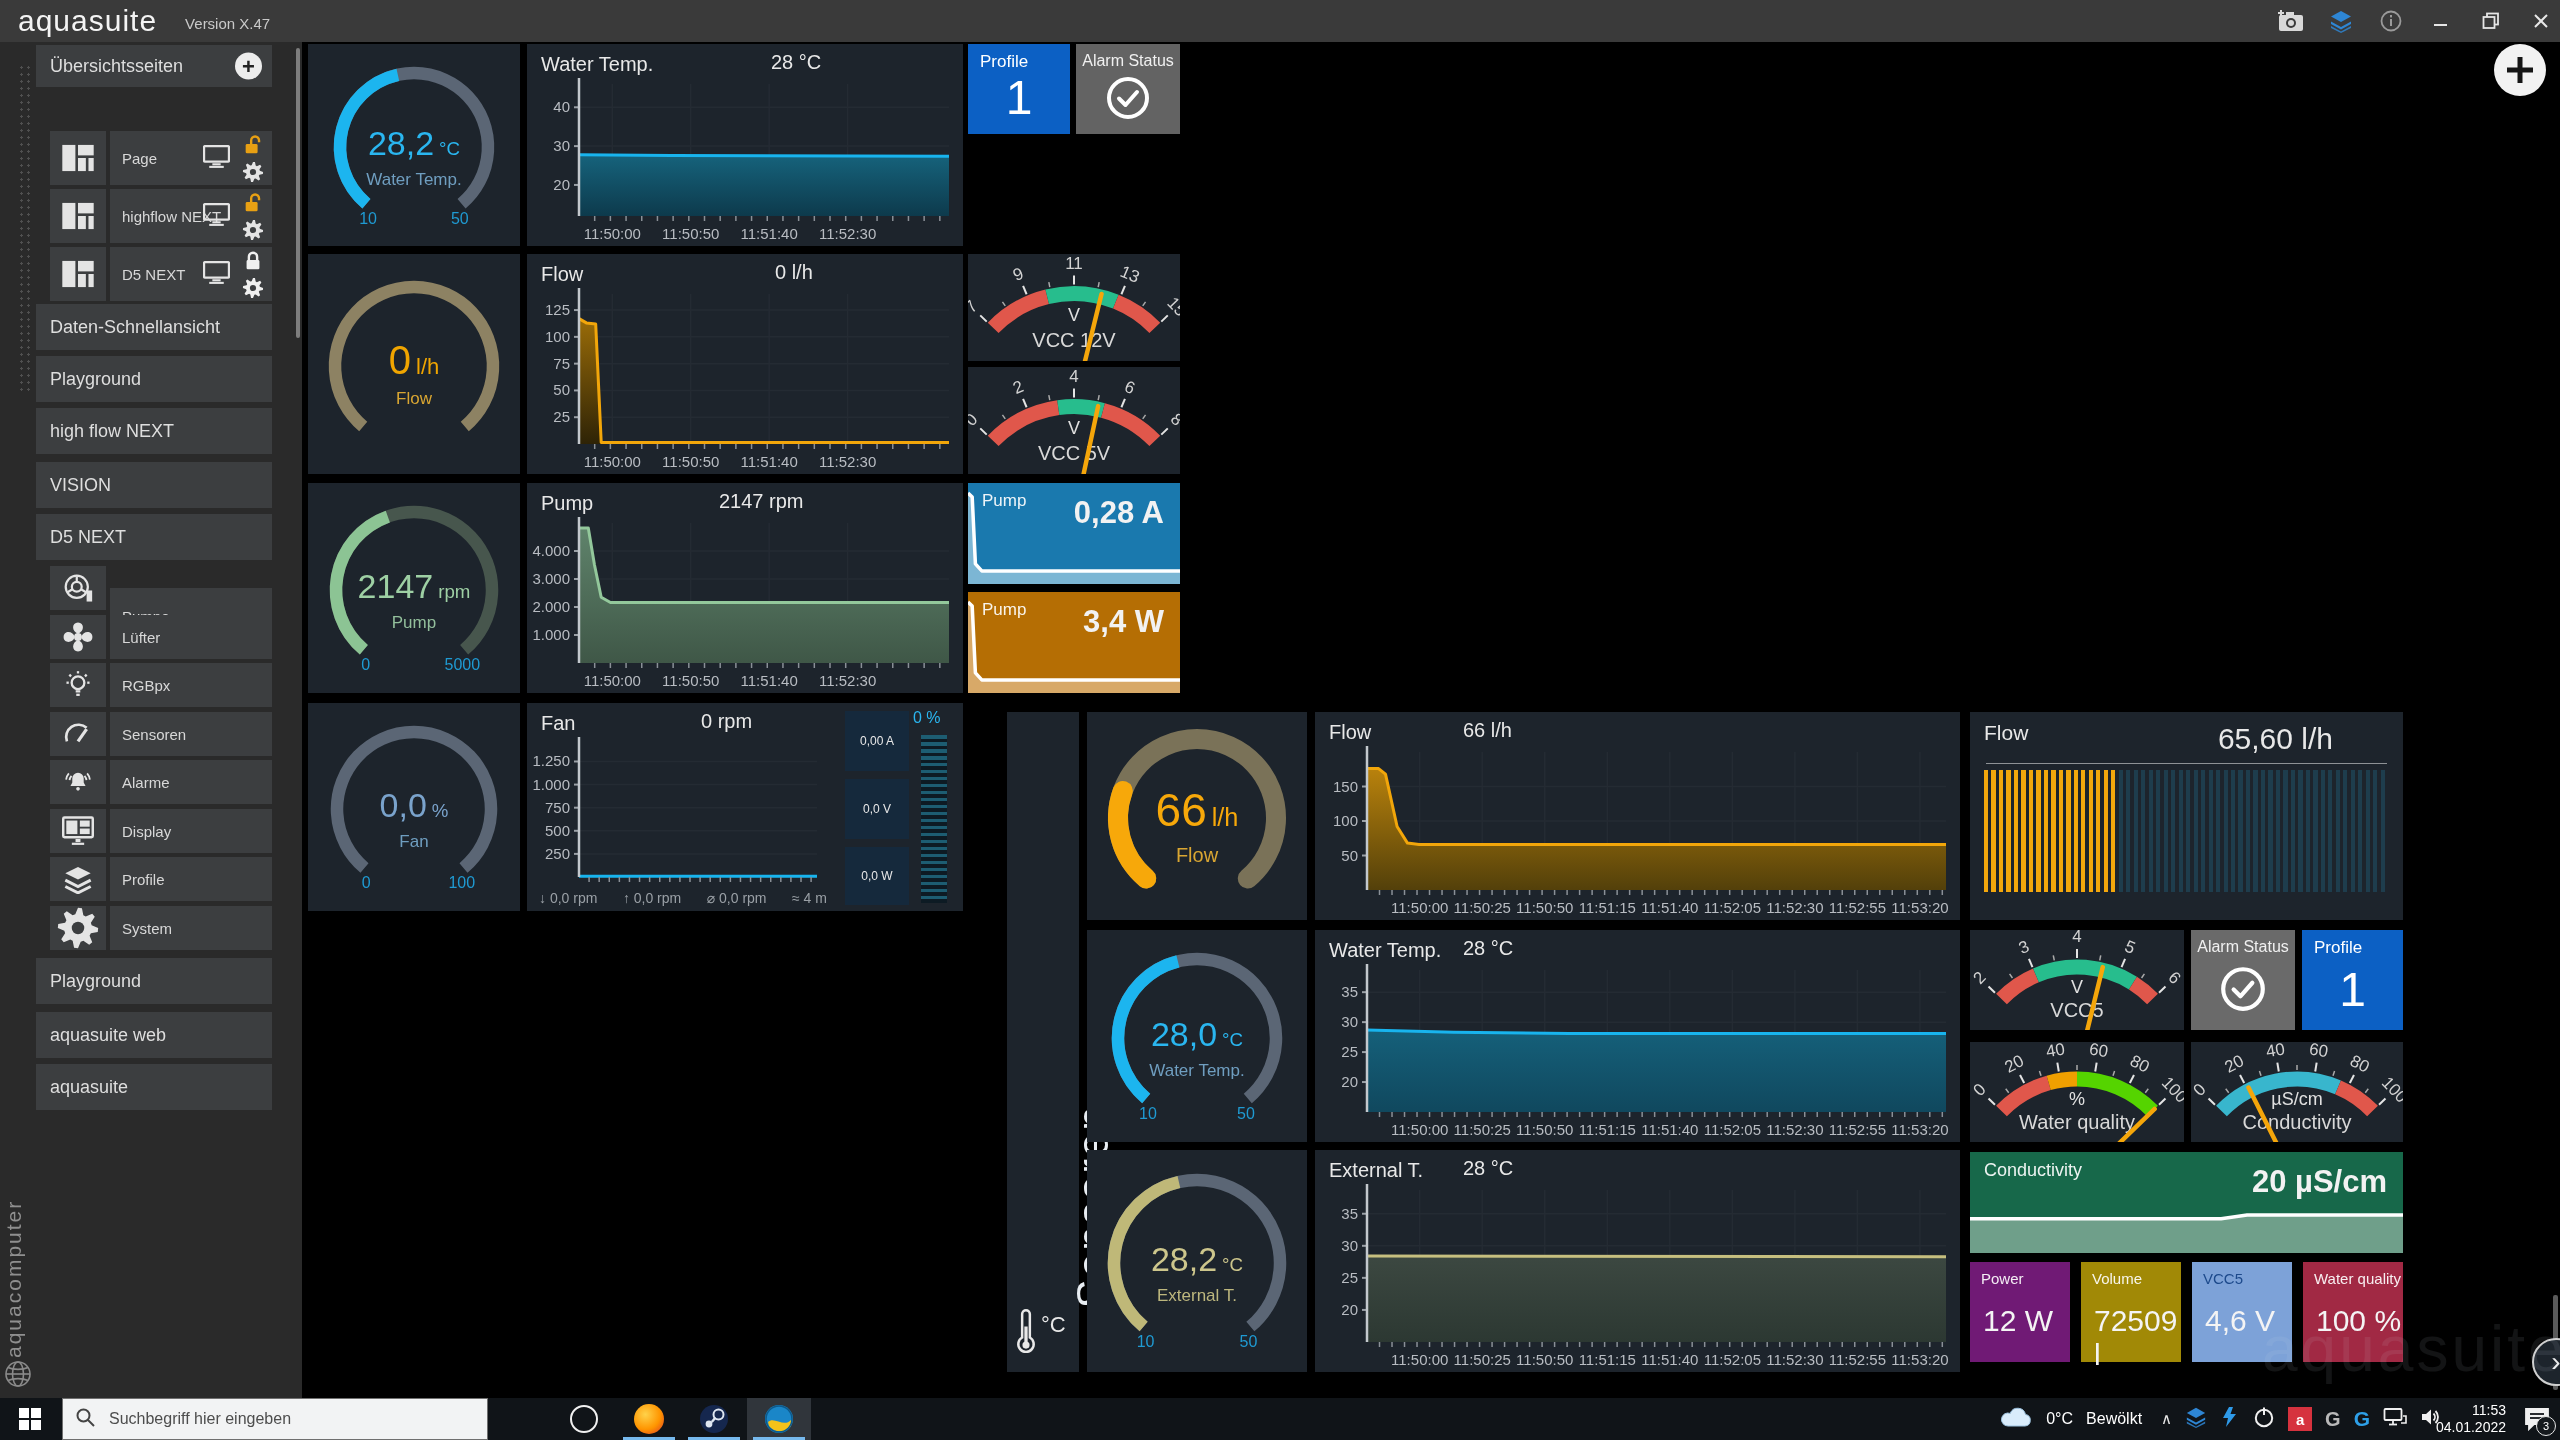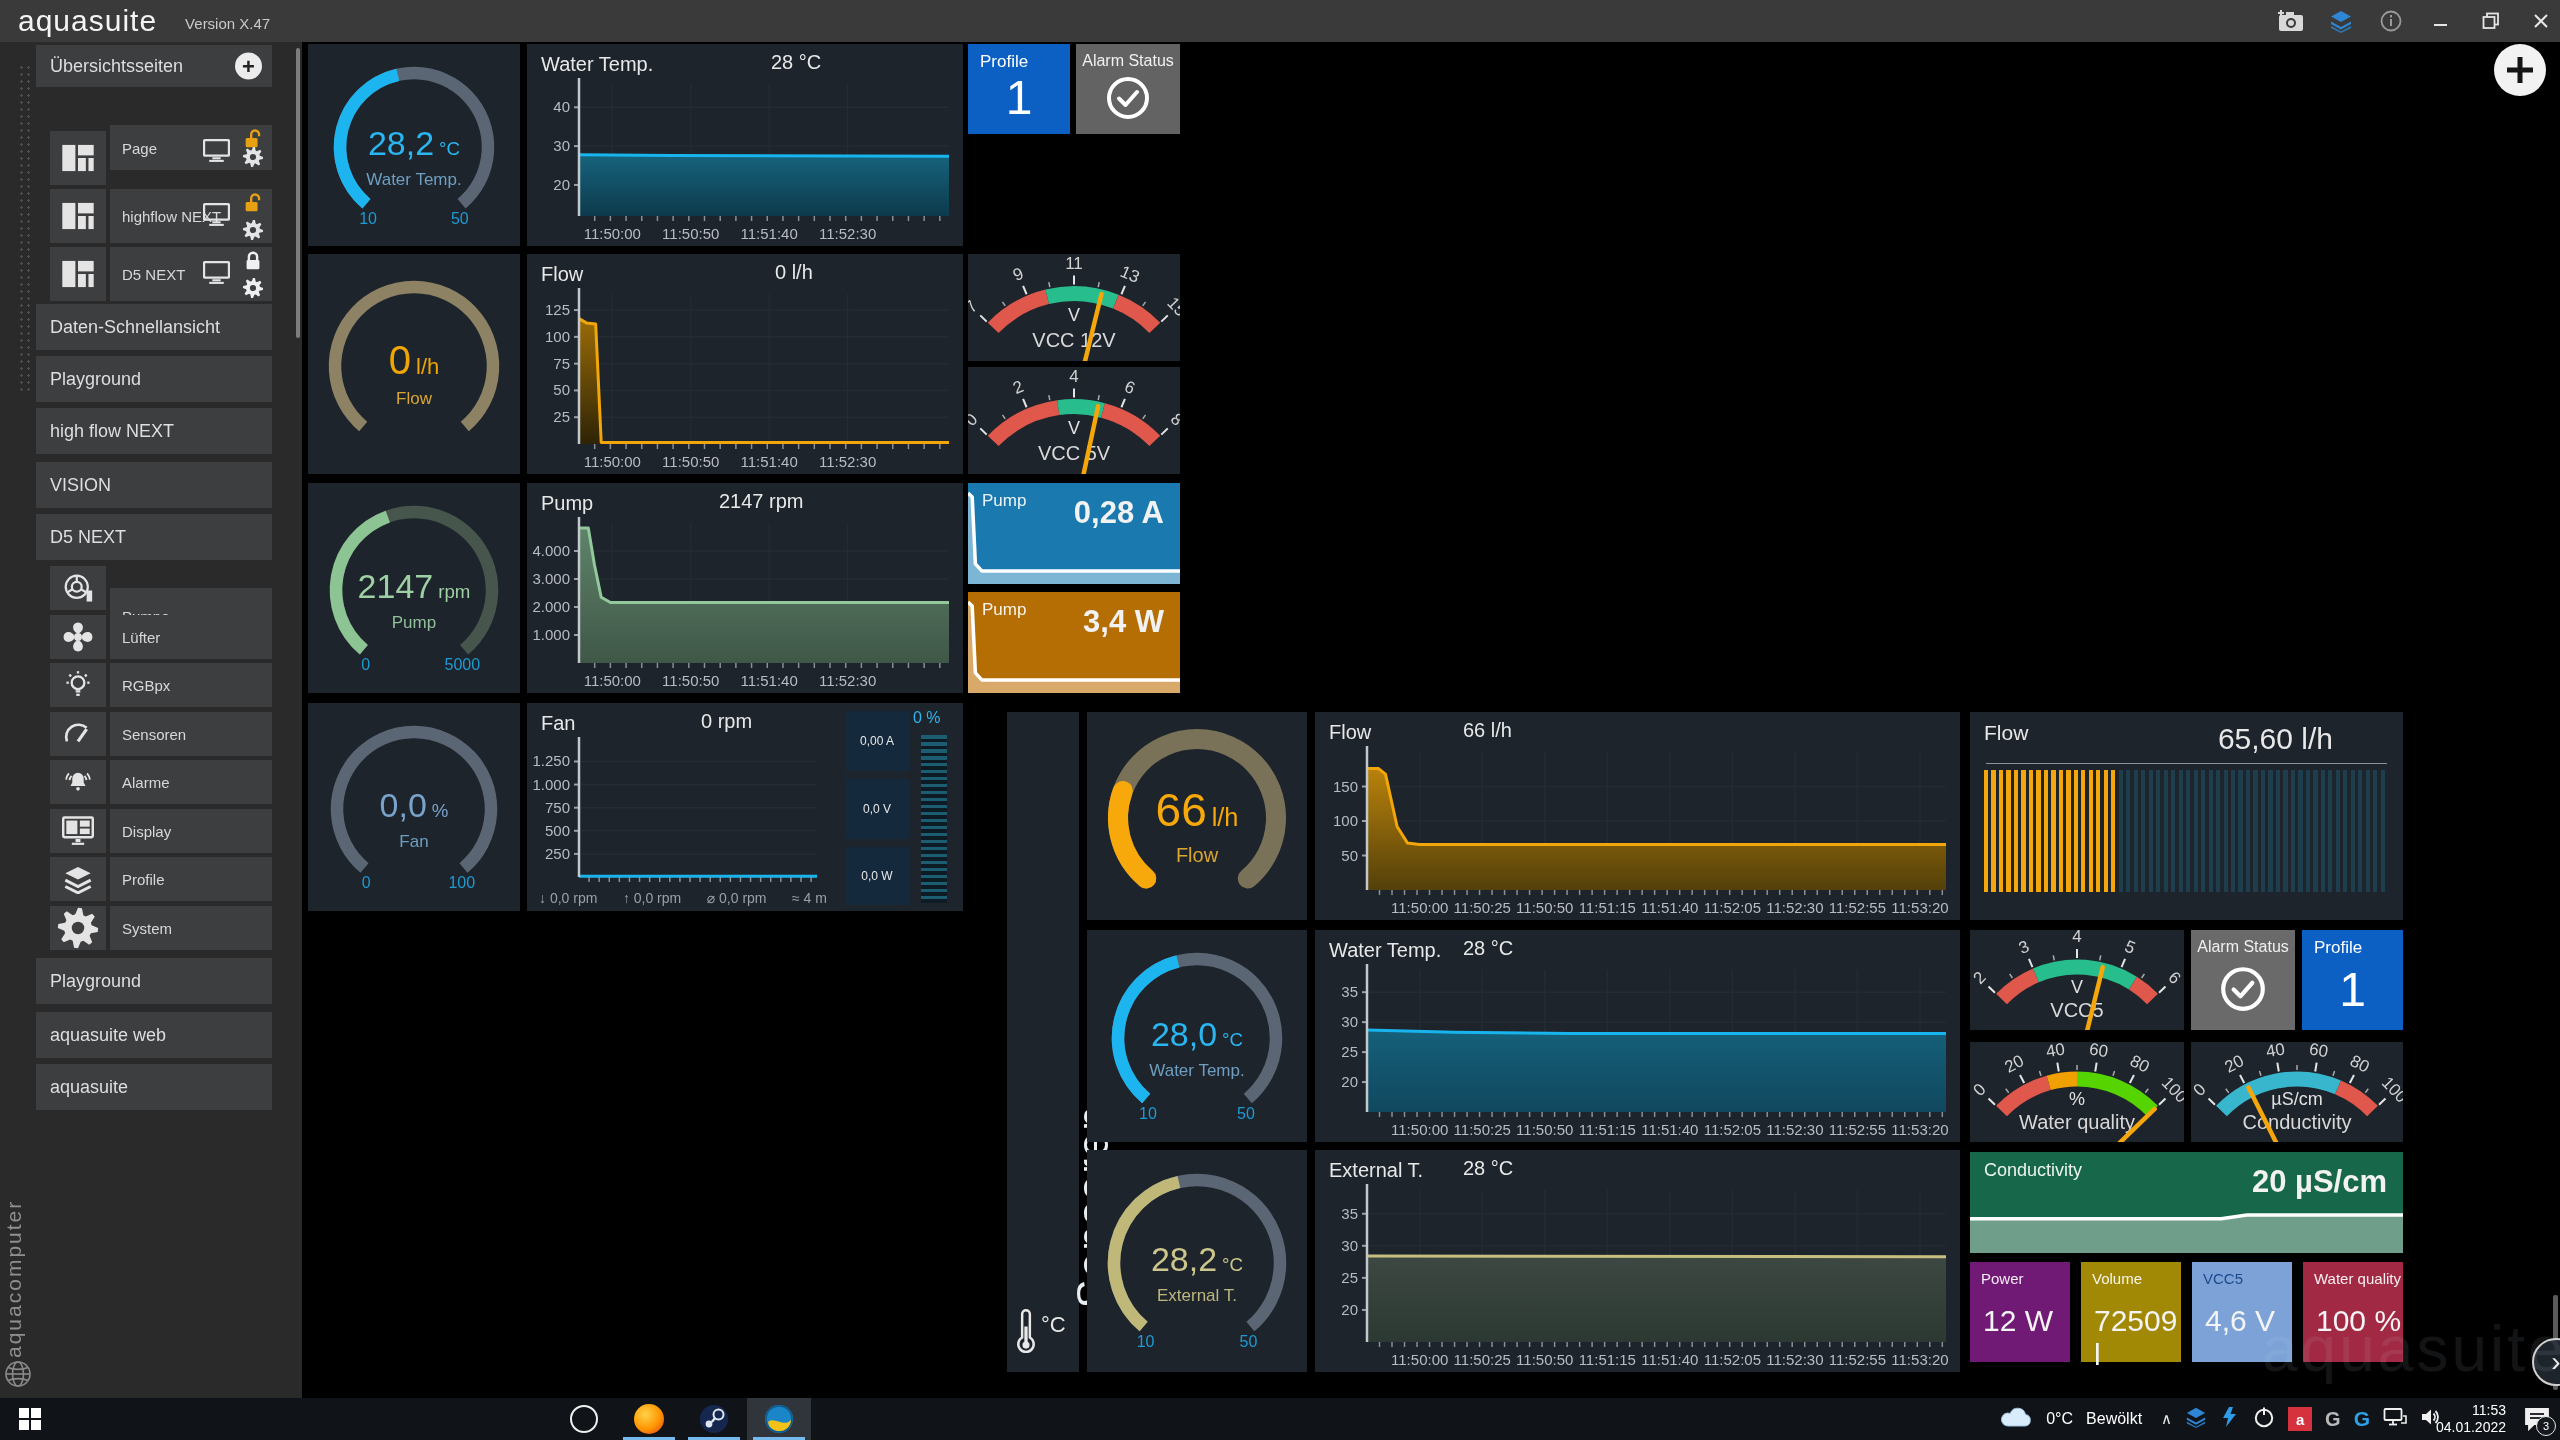--- a/index.html
+++ b/index.html
@@ -125,21 +125,21 @@
   <div id="pages-list">
       <div class="page-row">
         <div class="icon-box" style="top:89px;height:54px">
           <svg viewBox="0 0 26 24" width="34" height="32">
             <rect x="1" y="2" width="10" height="20" fill="#e4e4e4"></rect>
             <rect x="13" y="2" width="12" height="8" fill="#e4e4e4"></rect>
             <rect x="13" y="12" width="6" height="10" fill="#e4e4e4"></rect>
             <rect x="21" y="12" width="4" height="10" fill="#e4e4e4"></rect>
           </svg>
         </div>
-  <div class="lbl-box" style="top:83px;height:45px">
+  <div class="lbl-box" style="top:89px;height:54px">
           <span class="txt">Page</span>
     <span style="position:absolute;right:42px;top:14px"><svg viewBox="0 0 26 22" width="27" height="23">
               <rect x="1" y="1" width="24" height="15" rx="1" fill="none" stroke="#e4e4e4" stroke-width="2.2"></rect>
               <rect x="9" y="17.5" width="8" height="2" fill="#e4e4e4"></rect>
               <rect x="6" y="20" width="14" height="2" fill="#e4e4e4"></rect>
             </svg></span>
     <span style="position:absolute;right:8px;top:3px"><svg viewBox="0 0 24 24" width="22" height="22">
               <path d="M10 11 V7 a4.3 4.3 0 0 1 8.6 0 V9" fill="none" stroke="#e8a013" stroke-width="2.6"></path>
               <rect x="4" y="11" width="13" height="10" rx="1.5" fill="#e8a013"></rect>
             </svg></span>
@@ -1194,20 +1194,27 @@
 
 <div id="taskbar">
   <div class="tb-cell" style="left:0;width:60px">
     <svg width="22" height="22" viewBox="0 0 22 22" fill="#fff">
         <rect x="0" y="0" width="10" height="10"></rect>
         <rect x="12" y="0" width="10" height="10"></rect>
         <rect x="0" y="12" width="10" height="10"></rect>
         <rect x="12" y="12" width="10" height="10"></rect>
       </svg>
   </div>
+  <div id="search-box">
+    <span style="margin:0 12px"><svg width="20" height="20" viewBox="0 0 20 20" fill="none" stroke="#444" stroke-width="2">
+          <circle cx="8.5" cy="8.5" r="6"></circle>
+          <line x1="13" y1="13" x2="19" y2="19"></line>
+        </svg></span>
+    <input type="text" placeholder="Suchbegriff hier eingeben" style="">
+  </div>
   <div class="tb-cell" style="left:552px;width:64px">
       <span style="width:24px;height:24px;border:2.5px solid #f0f0f0;border-radius:50%"></span>
     </div>
   <div class="tb-cell" style="left:617px;width:64px">
       <span style="width:30px;height:30px;border-radius:50%;background:radial-gradient(circle at 38% 35%,#ffd24a,#ff9500 55%,#e5541c 85%)"></span>
       <span class="tb-underline"></span>
     </div>
   <div class="tb-cell" style="left:682px;width:64px">
     <svg width="30" height="30" viewBox="0 0 30 30">
         <circle cx="15" cy="15" r="14" fill="#15274e"></circle>

